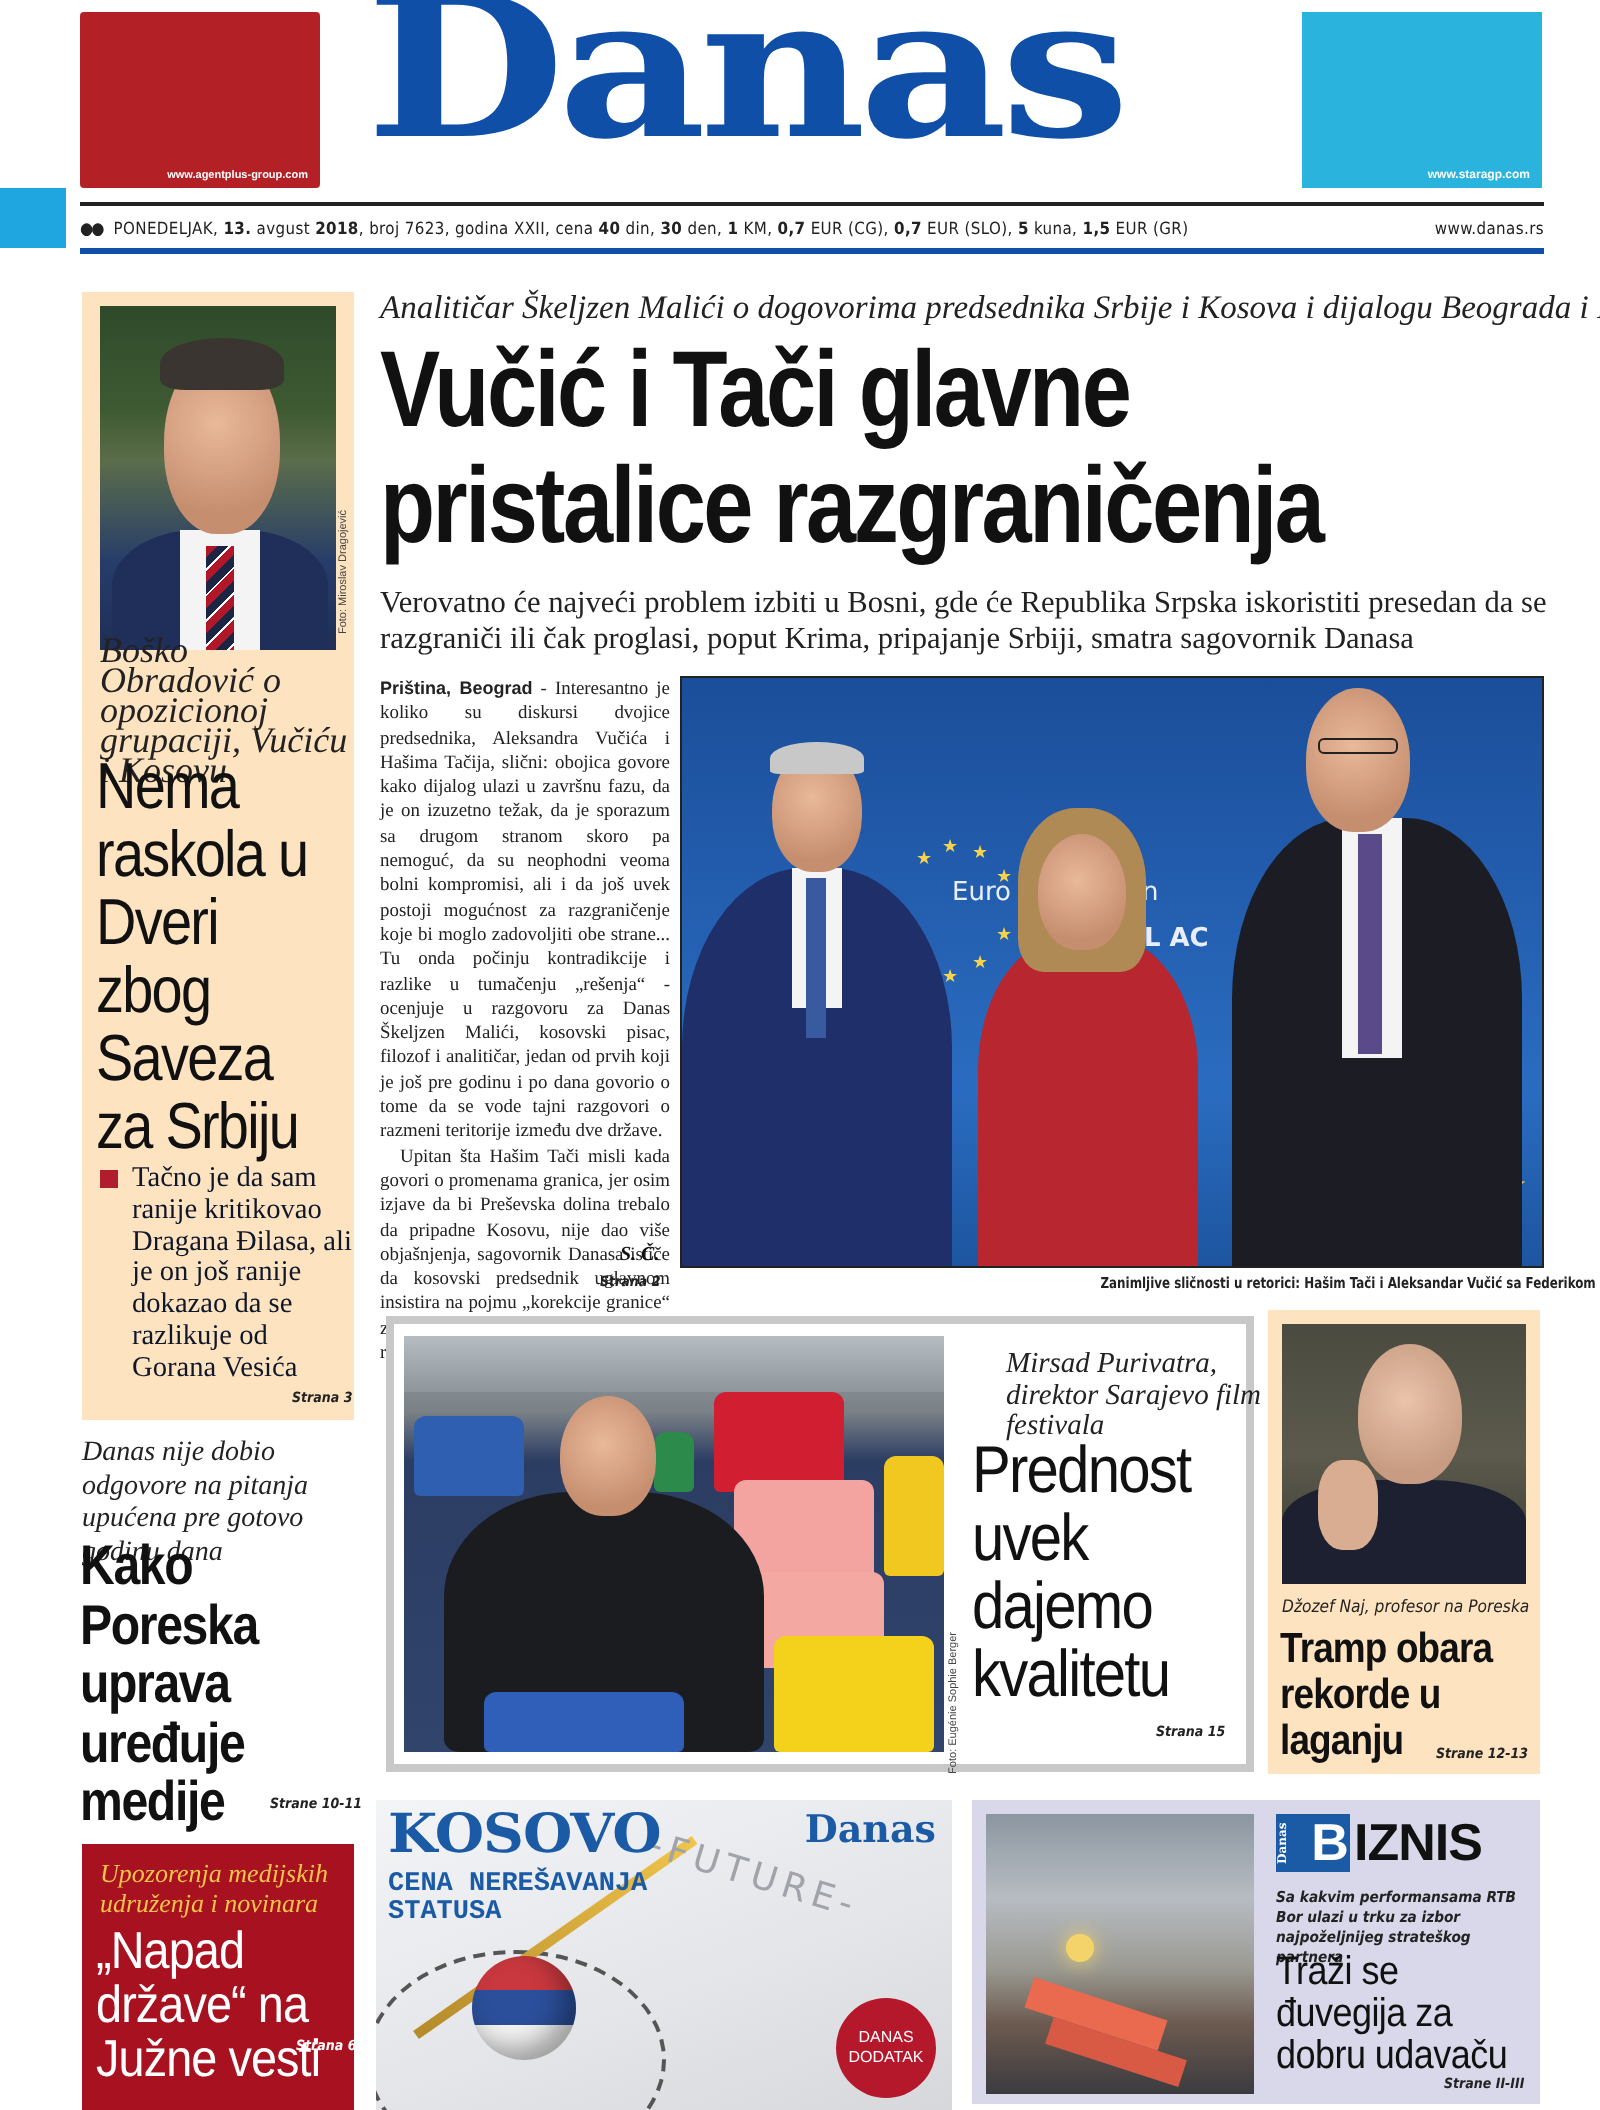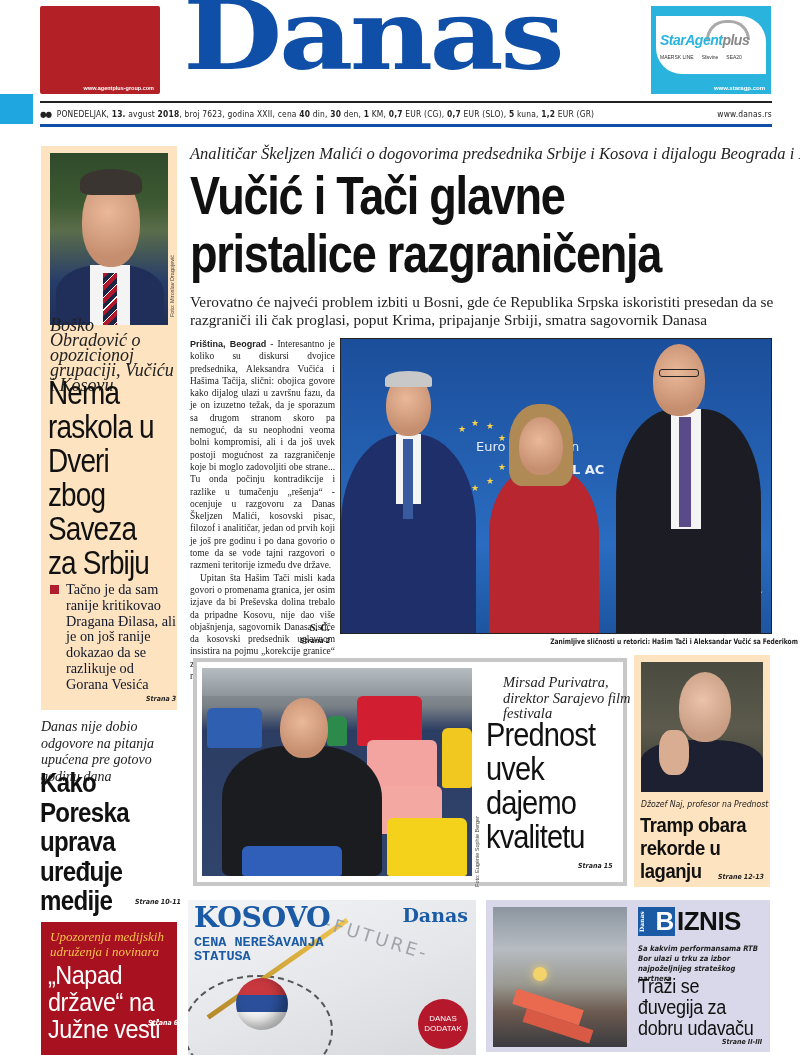--- a/index.html
+++ b/index.html
@@ -123,39 +123,30 @@
 </head>
 <body>
 
 <div class="abs ad-left">
   <div class="url">www.agentplus-group.com</div>
 </div>
 
 <div class="abs logo">Danas</div>
 
 <div class="abs ad-right">
-  <div class="inner">
-    <div class="arc-r"></div>
-    <div class="brand"><span>StarAgent</span><b>plus</b></div>
-    <div class="agents">
-      <span>MAERSK LINE</span>
-      <span>Sfavine</span>
-      <span>SEA20</span>
-    </div>
-  </div>
   <div class="url">www.staragp.com</div>
 </div>
 
 <div class="abs blue-tab"></div>
 
 <div class="abs date-line-top"></div>
 <div class="abs date-bar">
   <div>
     <span class="dots">●●</span>
-    <span>PONEDELJAK</span>, <b>13.</b> <span>avgust</span> <b>2018</b>, <span>broj 7623, godina XXII, cena</span> <b>40</b> <span>din,</span> <b>30</b> <span>den,</span> <b>1</b> <span>KM,</span> <b>0,7</b> <span>EUR (CG),</span> <b>0,7</b> <span>EUR (SLO),</span> <b>5</b> <span>kuna,</span> <b>1,2</b> <span>EUR (GR)</span>
+    <span>PONEDELJAK</span>, <b>13.</b> <span>avgust</span> <b>2018</b>, <span>broj 7623, godina XXII, cena</span> <b>40</b> <span>din,</span> <b>30</b> <span>den,</span> <b>1</b> <span>KM,</span> <b>0,7</b> <span>EUR (CG),</span> <b>0,7</b> <span>EUR (SLO),</span> <b>5</b> <span>kuna,</span> <b>1,5</b> <span>EUR (GR)</span>
   </div>
   <div>www.danas.rs</div>
 </div>
 <div class="abs date-line-bot"></div>
 
 <div class="abs feat1"></div>
 <div class="abs photo photo1">
   <div class="suit" style="left:6px;top:112px;width:108px;height:70px;"></div>
   <div class="shirt" style="left:40px;top:112px;width:40px;height:60px;"></div>
   <div class="tie" style="left:53px;top:120px;width:14px;height:52px;"></div>
@@ -232,21 +223,21 @@
 <div class="abs kicker k-puri">Mirsad Purivatra, direktor Sarajevo film festivala</div>
 <div class="abs hl-thin h-puri">Prednost uvek dajemo kvalitetu</div>
 <div class="abs strana s15">Strana 15</div>
 
 <div class="abs box-naj"></div>
 <div class="abs photo photo-naj">
   <div class="suit" style="left:0;top:78px;width:122px;height:52px;background:#1c2030;border-radius:40% 40% 0 0;"></div>
   <div class="face" style="left:38px;top:10px;width:52px;height:70px;background:radial-gradient(circle at 45% 40%,#eac3aa,#c79c82 70%);"></div>
   <div style="position:absolute;left:18px;top:68px;width:30px;height:45px;background:#d9ad92;border-radius:40%;"></div>
 </div>
-<div class="abs k-naj">Džozef Naj, profesor na Prednost</div>
+<div class="abs k-naj">Džozef Naj, profesor na Poreska</div>
 <div class="abs h-naj">Tramp obara rekorde u laganju</div>
 <div class="abs strana s1213">Strane 12-13</div>
 
 <div class="abs kicker k-por">Danas nije dobio odgovore na pitanja upućena pre gotovo godinu dana</div>
 <div class="abs h-por">Kako Poreska uprava uređuje medije</div>
 <div class="abs strana s1011">Strane 10-11</div>
 
 <div class="abs box-napad"></div>
 <div class="abs kicker k-napad">Upozorenja medijskih udruženja i novinara</div>
 <div class="abs h-napad">„Napad države“ na Južne vesti</div>

